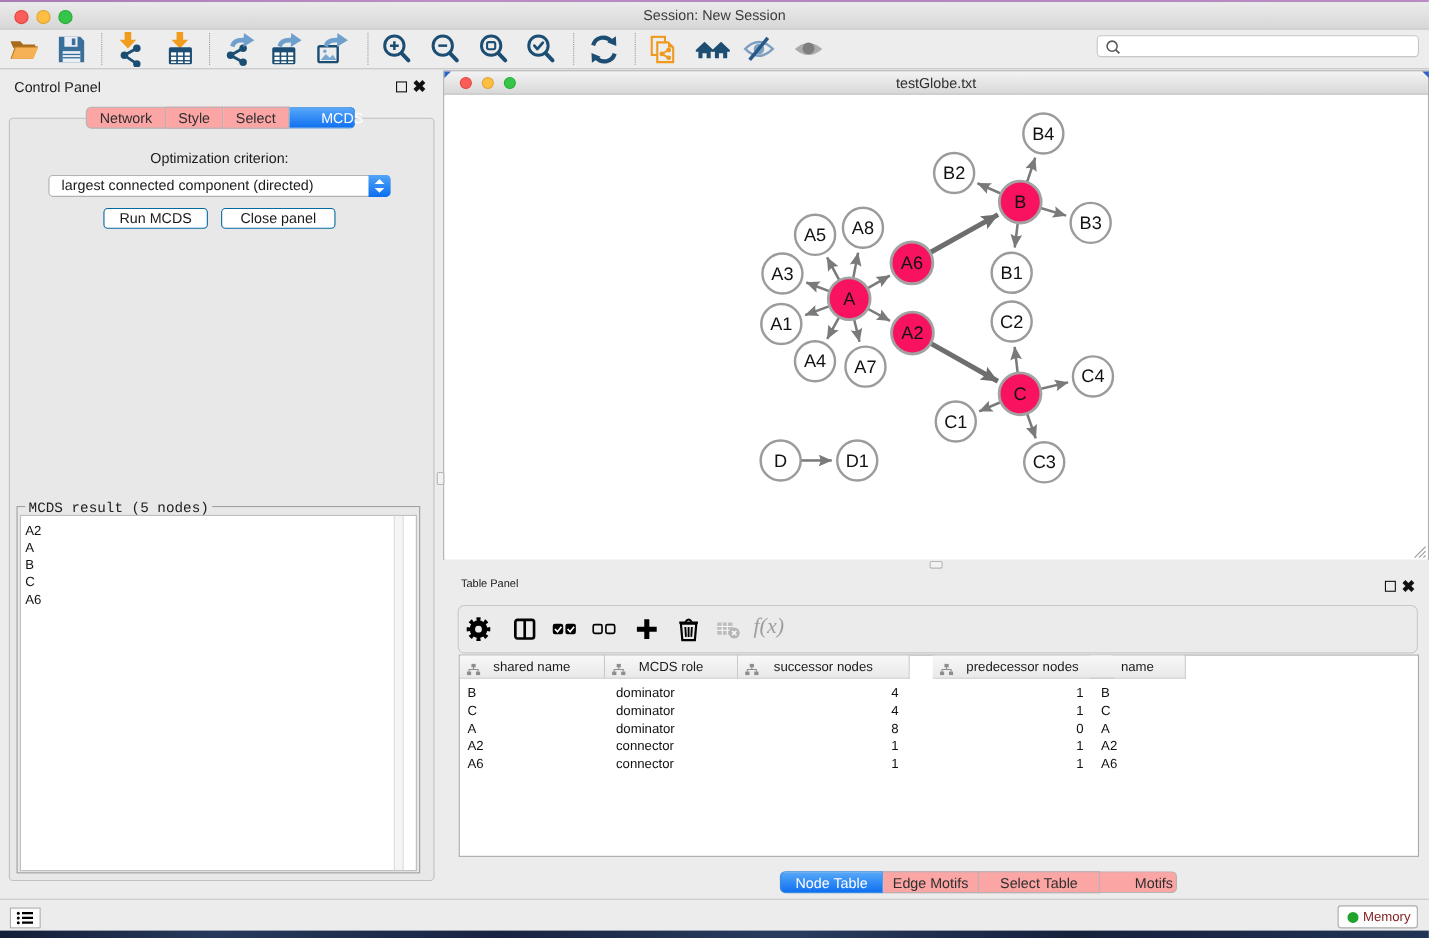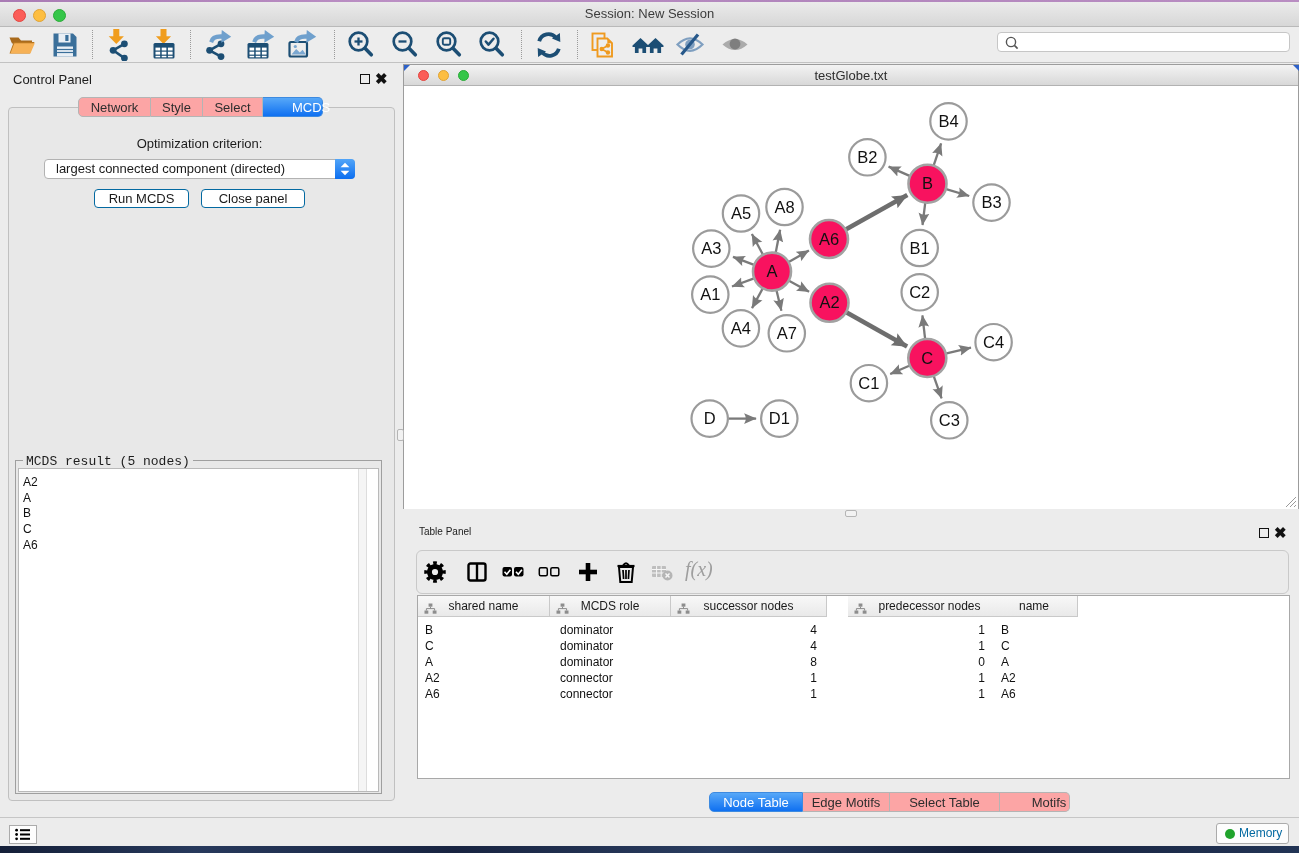--- a/index.html
+++ b/index.html
@@ -92,21 +92,21 @@
   border-right:1px solid #c9c9c9; border-bottom:1px solid #c9c9c9;
   font-size:12px; color:#1a1a1a; text-align:center; line-height:21px; }
 .trow { position:absolute; font-size:12px; color:#111; height:16px; line-height:16px; }
 #tpTabs { left:670px; top:792px; height:20px;margin-left:39px; }
 
 #statusbar { left:0; top:817px; width:1299px; height:29px; background:#ececec;
   border-top:1px solid #c6c6c6; }
 #listBtn { position:absolute; left:9px; top:7px; width:28px; height:19px; background:#fdfdfd;
   border:1px solid #ababab; }
 #memBtn { position:absolute; left:1216px; top:5px; width:73px; height:21px; background:#fdfdfd;
-  border:1px solid #ababab; border-radius:3px; font-size:12px; color:#0369a1;
+  border:1px solid #ababab; border-radius:3px; font-size:12px; color:#7f1d1d;
   line-height:19px; padding-left:22px; }
 #memDot { position:absolute; left:8px; top:5px; width:10px; height:10px; border-radius:50%;
   background:#1fa32b; }
 </style>
 </head>
 <body>
 <div id="content" class="abs"></div>
 <div id="deskTop" class="abs"></div>
 <div id="titlebar" class="abs">
   <div class="tl red" style="left:13px"></div>

